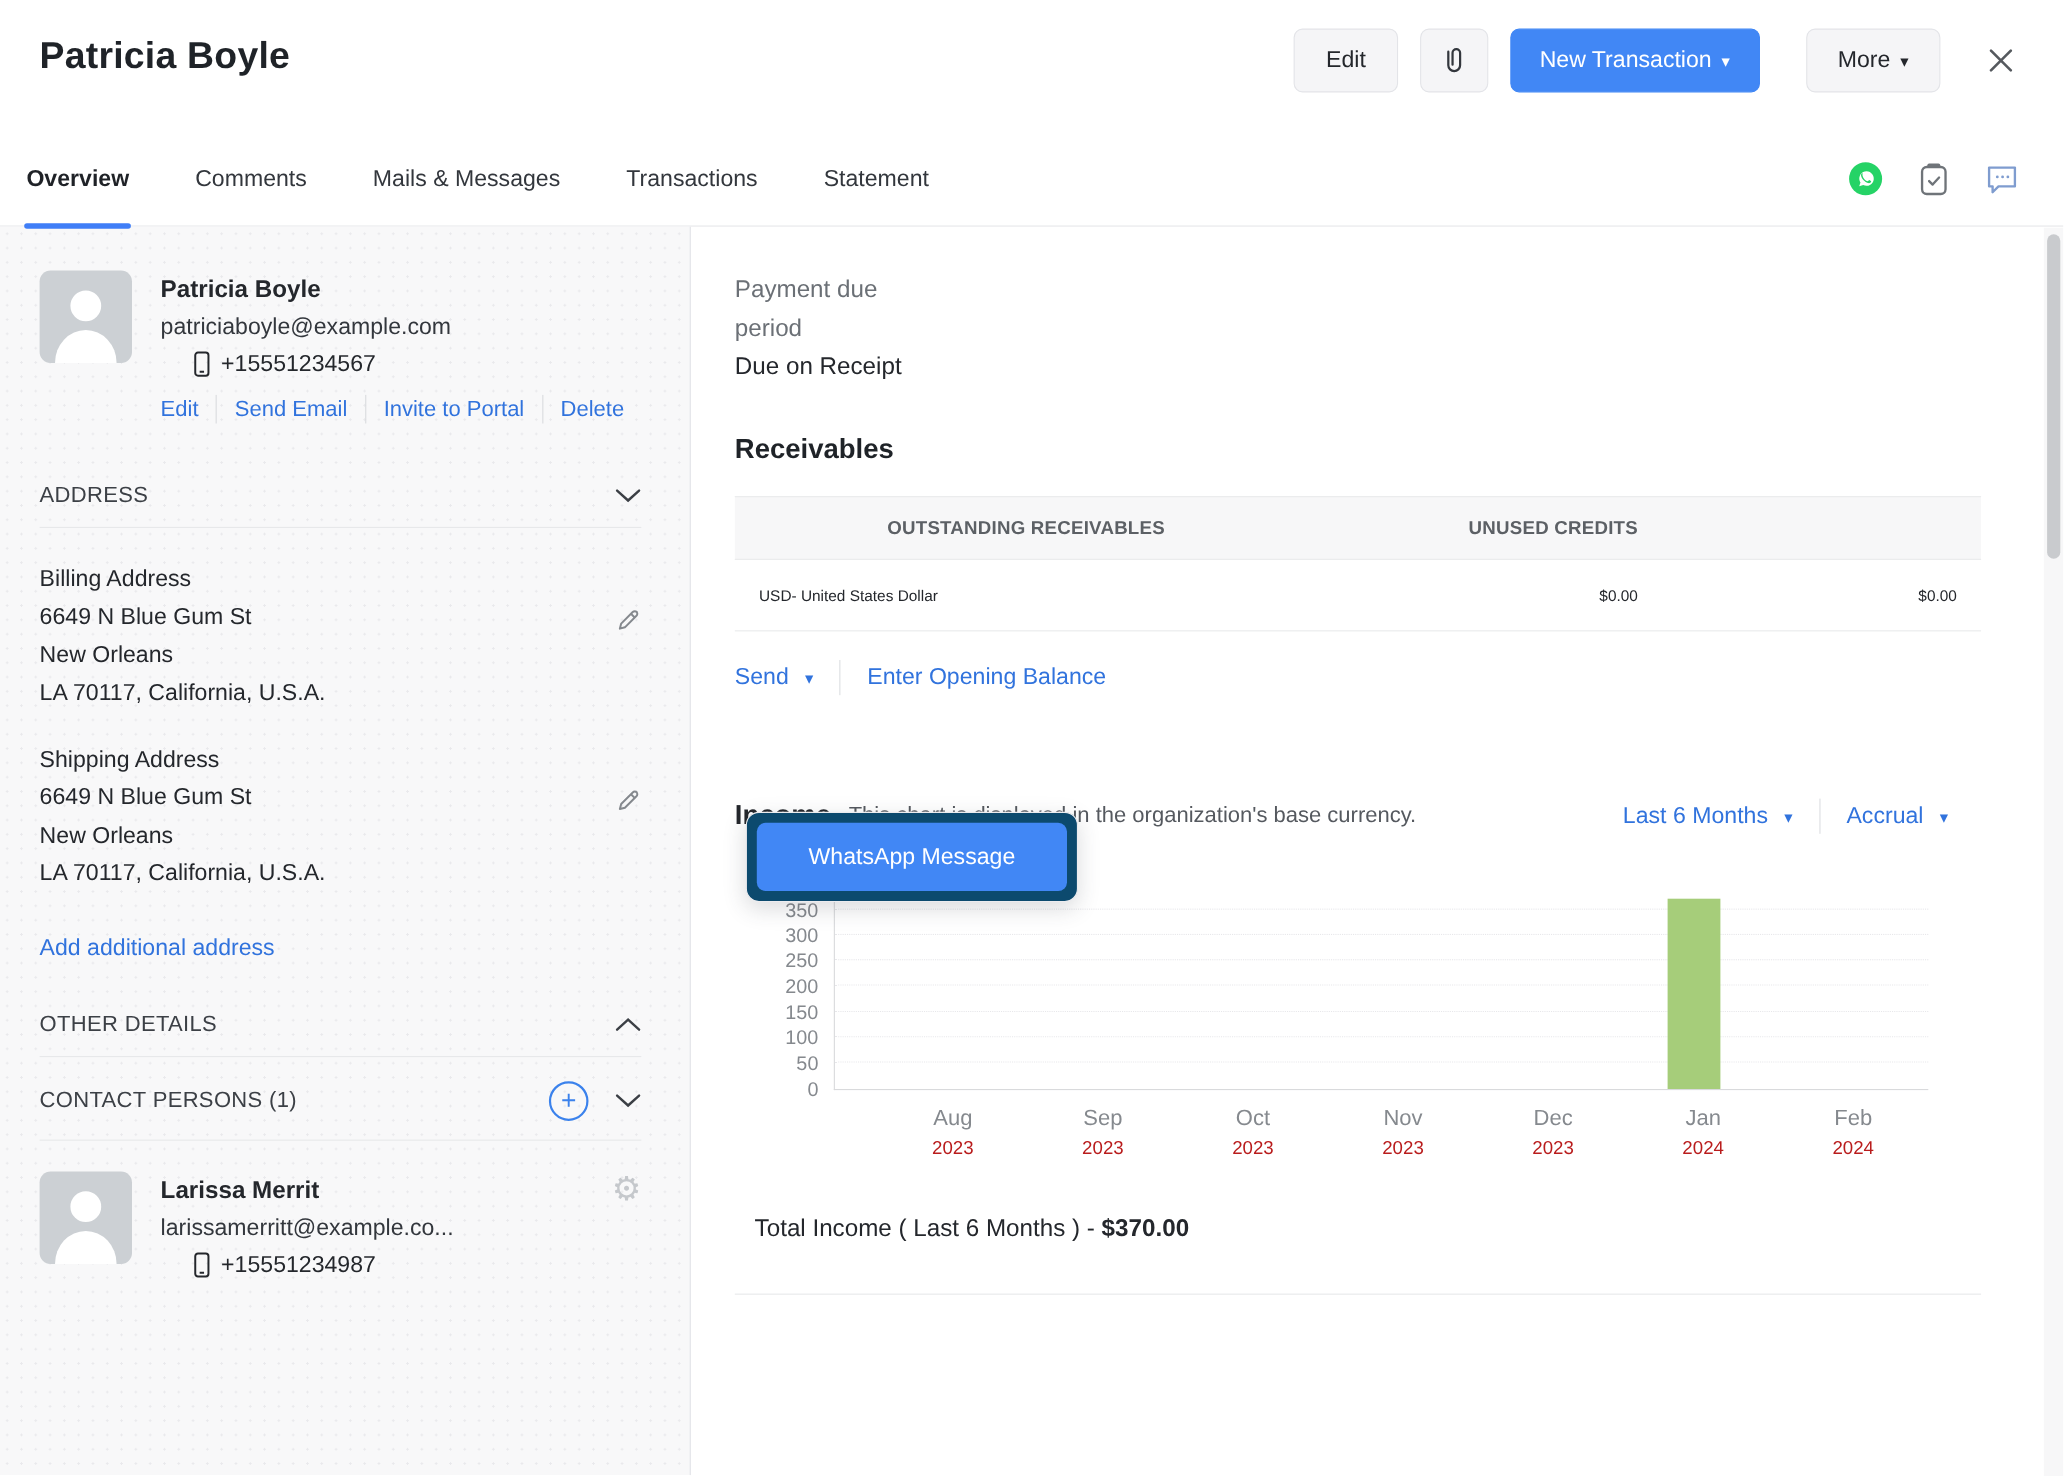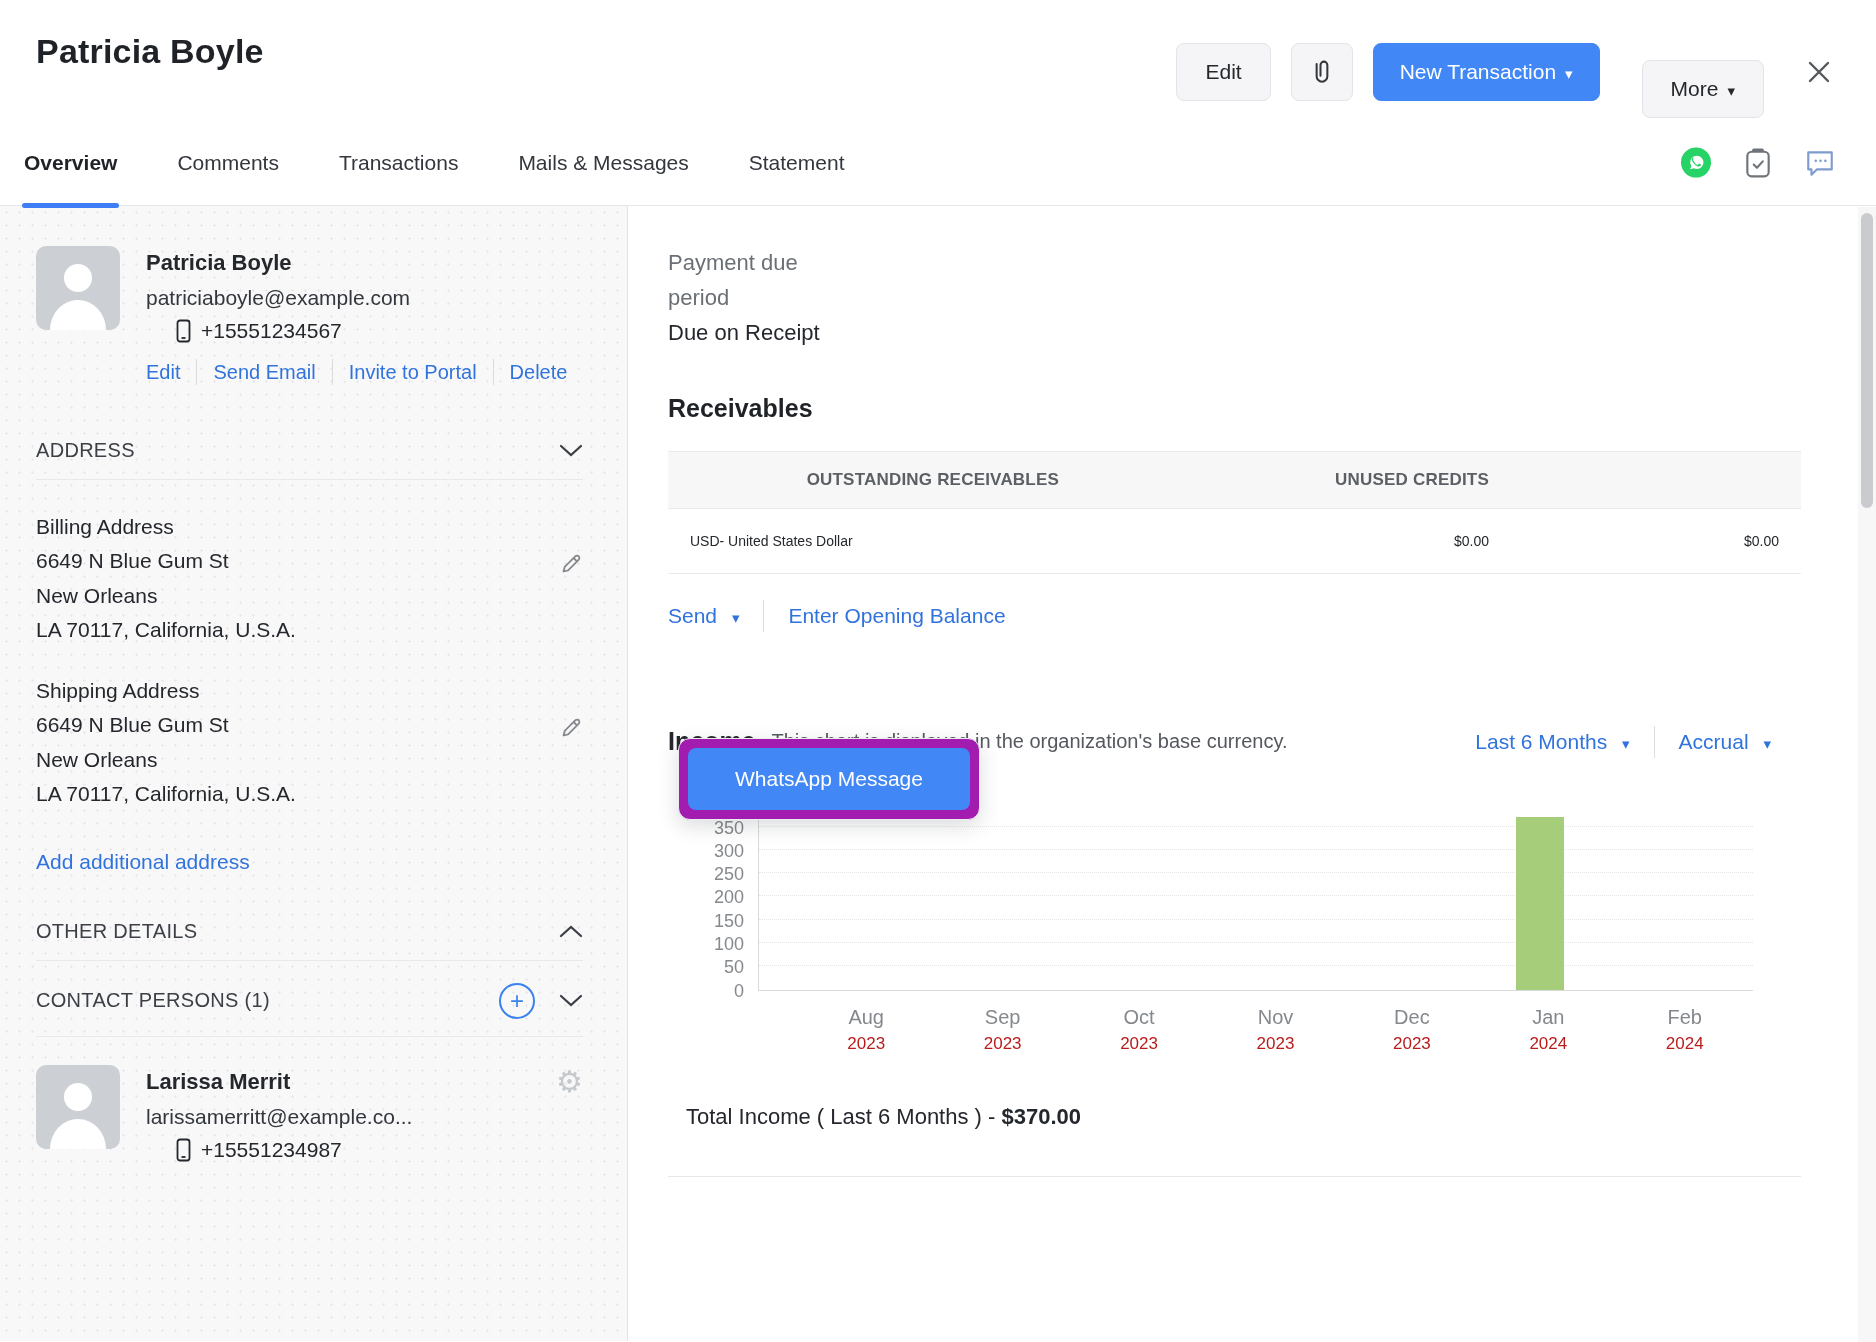--- a/index.html
+++ b/index.html
@@ -9,21 +9,21 @@
 
   
   .topbar { display:flex; align-items:flex-start; padding:26px 36px 0 36px; height:120px; }
   .page-title { font-size:34px; font-weight:700; letter-spacing:.2px; color:#1f2328; margin-top:6px; }
   .topbar-actions { margin-left:auto; display:flex; align-items:center; }
   .btn { height:58px; border:1px solid #e3e4e8; background:#f5f5f7; border-radius:8px;
          font-family:inherit; font-size:21px; color:#24272c; padding:0 28px; cursor:pointer;
          display:inline-flex; align-items:center; justify-content:center; }
   .btn.icon-btn { width:62px; padding:0; margin-left:20px; }
   .btn.primary { background:#4187f5; border-color:#4187f5; color:#fff; margin-left:20px; padding:0 26px; }
-  .btn.more { margin-left:42px;margin-top:34px; }
+  .btn.more { margin-left:42px; }
   .caret { font-size:15px; margin-left:9px; line-height:1; transform:translateY(1px); }
   .close-btn { background:none; border:none; cursor:pointer; margin-left:34px; padding:4px; display:flex; }
 
   
   .tabs { display:flex; align-items:center; padding:0 40px 0 24px; border-bottom:1px solid #e6e7ea; height:86px; }
   .tab { position:relative; font-size:21px; color:#33373d; margin-right:60px; cursor:pointer;
          height:86px; display:flex; align-items:center; }
   .tab.active { color:#1f2227; font-weight:700; }
   .tab.active::after { content:""; position:absolute; left:-2px; right:-2px; bottom:-2px; height:5px;
          background:#3f7ef7; border-radius:4px; }
@@ -85,21 +85,21 @@
   .send-row { margin-top:26px; display:flex; align-items:center; }
   .link { font-size:21px; color:#3173dd; text-decoration:none; cursor:pointer; }
   .v-sep { width:1px; height:32px; background:#dcdee1; margin:0 24px; }
 
   .income-row { margin-top:94px; display:flex; align-items:center; }
   .income-title { font-size:25px; font-weight:700; color:#24272c; margin-right:16px; }
   .income-note { font-size:20px; color:#55595f; }
   .income-controls { margin-left:auto; margin-right:105px; display:flex; align-items:center; }
 
   
-  .menu-pop { position:absolute; left:50px; top:532px; width:302px; background:#a21caf;
+  .menu-pop { position:absolute; left:50px; top:532px; width:302px; background:#0c4a6e;
               border:1px solid #ececef; border-radius:12px; padding:9px;
               box-shadow:0 6px 20px rgba(55,60,70,.18); z-index:5; }
   .menu-item-active { height:62px; border-radius:8px; background:#4187f5; color:#fff; font-size:21px;
               display:flex; align-items:center; justify-content:center; cursor:pointer; }
 
   
   .chart { margin-top:58px; display:flex; }
   .ylabels { position:relative; width:90px; height:175px; flex:none; }
   .ylabel { position:absolute; right:14px; transform:translateY(50%); font-size:18px; color:#85898e; }
   .plot { position:relative; flex:1; height:175px; margin-right:123px;
@@ -157,24 +157,24 @@
   </header>
 
   <nav class="tabs">
     <div class="tab active">
         <span>Overview</span>
       </div>
     <div class="tab">
         <span>Comments</span>
       </div>
     <div class="tab">
+        <span>Mails &amp; Messages</span>
+      </div>
+    <div class="tab">
         <span>Transactions</span>
-      </div>
-    <div class="tab">
-        <span>Mails &amp; Messages</span>
       </div>
     <div class="tab">
         <span>Statement</span>
       </div>
 
     <div class="tab-icons">
       <span class="icon-badge">
         <svg width="33" height="33" viewBox="0 0 33 33">
           <circle cx="16.5" cy="16.5" r="15.5" fill="#25d366"></circle>
           <path d="M10.5 23.5 l1.2-3.4 a6.8 6.8 0 1 1 2.6 2.3 z" fill="#fff"></path>

